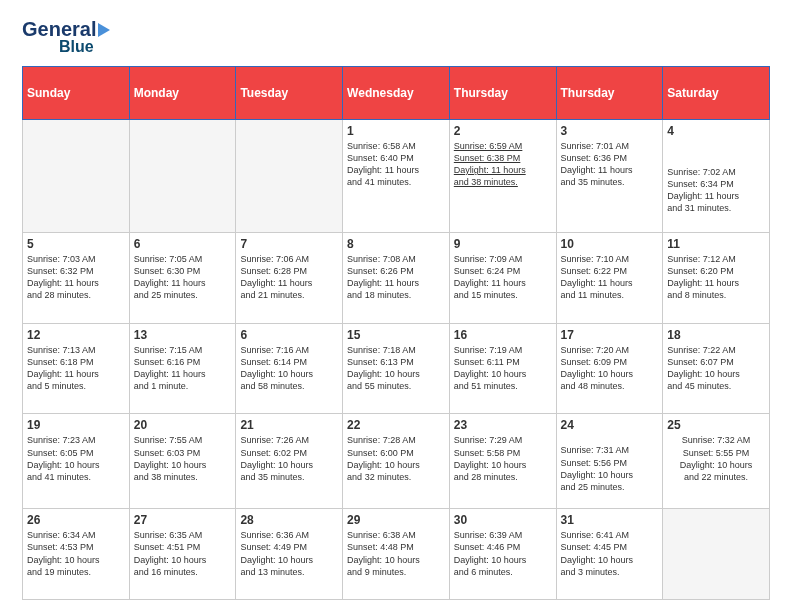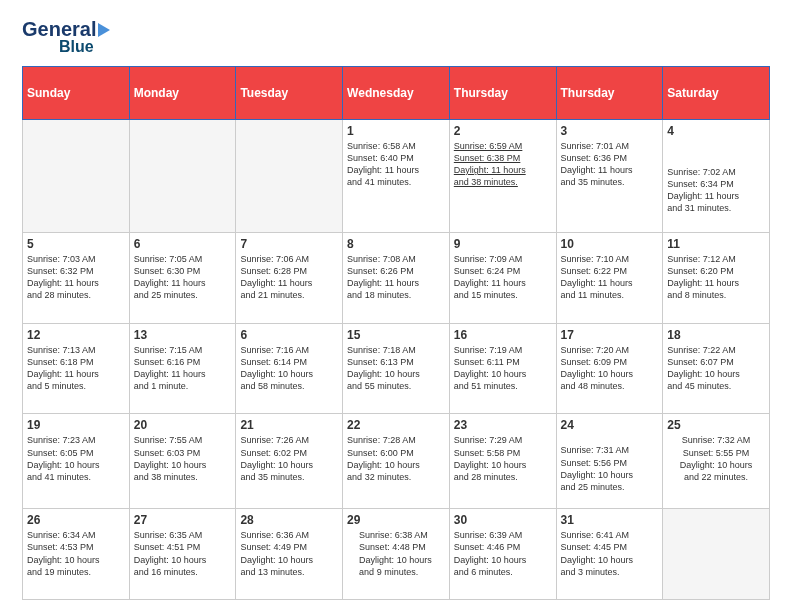--- a/index.html
+++ b/index.html
@@ -332,21 +332,21 @@
           </td>
           <td>
             <span class="day-num">28</span>
             <div class="day-info" style="white-space: pre-line;">Sunrise: 6:36 AM
 Sunset: 4:49 PM
 Daylight: 10 hours
 and 13 minutes.</div>
           </td>
           <td>
             <span class="day-num">29</span>
-            <div class="day-info" style="white-space: pre-line; margin-left: 12px;">Sunrise: 6:38 AM
+            <div class="day-info" style="white-space: pre-line;">Sunrise: 6:38 AM
 Sunset: 4:48 PM
 Daylight: 10 hours
 and 9 minutes.</div>
           </td>
           <td>
             <span class="day-num">30</span>
             <div class="day-info" style="white-space: pre-line;">Sunrise: 6:39 AM
 Sunset: 4:46 PM
 Daylight: 10 hours
 and 6 minutes.</div>

